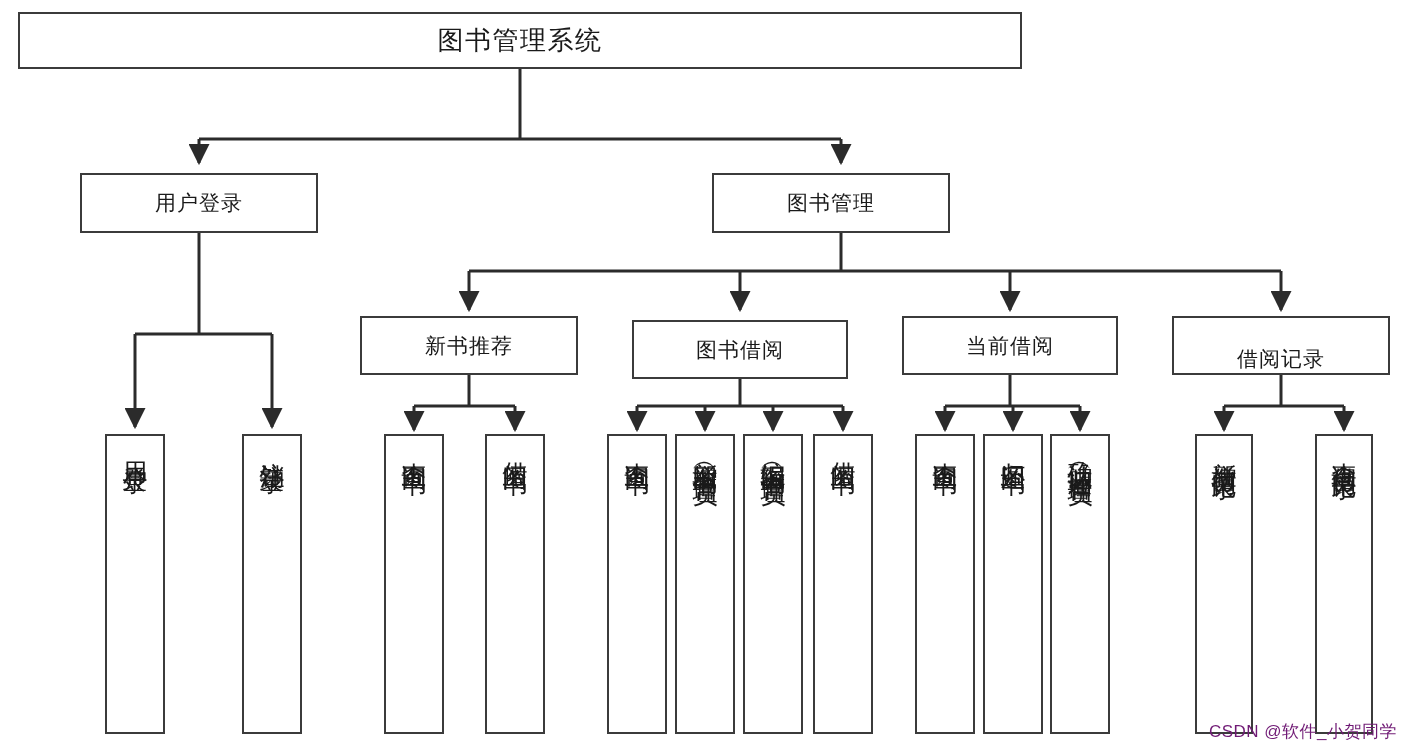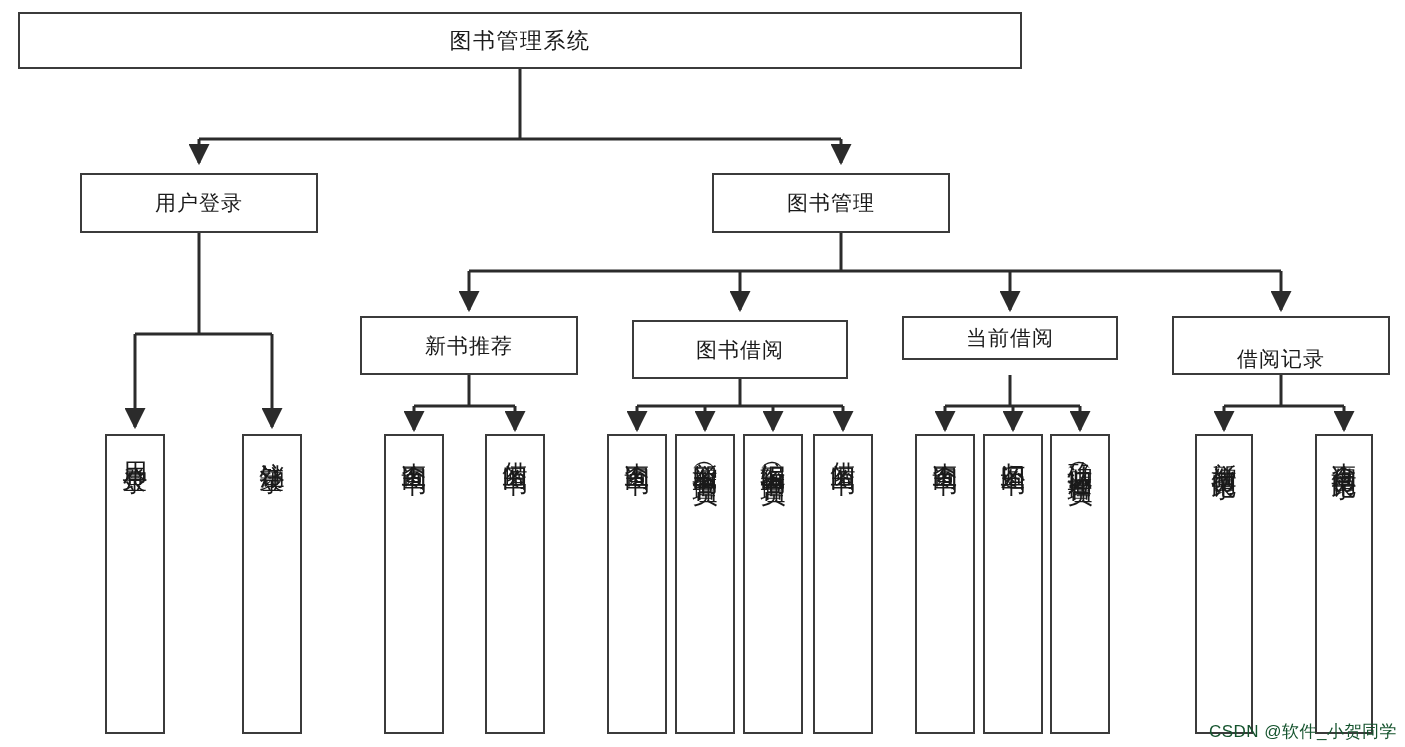--- a/index.html
+++ b/index.html
@@ -41,42 +41,42 @@
     text-align: center;
     line-height: 1.32;
     white-space: pre;
   }
   
   .node.horiz .label {
     font-size: 21px;
     letter-spacing: 1px;
   }
   .node.root .label {
-    font-size: 22px;
+    font-size: 26px;
     letter-spacing: 1.5px;
   }
   
   .node.vert {
     align-items: flex-start;
     justify-content: center;
     padding-top: 6px;
   }
   .node.vert .label {
     writing-mode: vertical-rl;
     text-orientation: upright;
     font-size: 25px;
     letter-spacing: 3px;
     line-height: 1;
   }
   .watermark {
     position: absolute;
     right: 8px;
     bottom: 4px;
     font-size: 17px;
-    color: #14532d;
+    color: #701a75;
     letter-spacing: 0.5px;
     white-space: nowrap;
   }
 </style>
 </head>
 <body>
 
 <div id="canvas">
 
   <svg class="edges" viewBox="0 0 1405 747" xmlns="http://www.w3.org/2000/svg">
@@ -142,21 +142,21 @@
   </div>
 
   <div class="node horiz" style="left:360px; top:316px; width:218px; height:59px;">
     <span class="label">新书推荐</span>
   </div>
 
   <div class="node horiz" style="left:632px; top:320px; width:216px; height:59px;">
     <span class="label">图书借阅</span>
   </div>
 
-  <div class="node horiz" style="left:902px; top:316px; width:216px; height:44px;">
+  <div class="node horiz" style="left:902px; top:316px; width:216px; height:59px;">
     <span class="label">当前借阅</span>
   </div>
 
   <div class="node horiz" style="left:1172px; top:316px; width:218px; height:59px;align-items:flex-end;">
     <span class="label">借阅记录</span>
   </div>
 
   <div class="node vert" style="left:105px; top:434px; width:60px; height:300px;">
     <span class="label">用户登录</span>
   </div>

